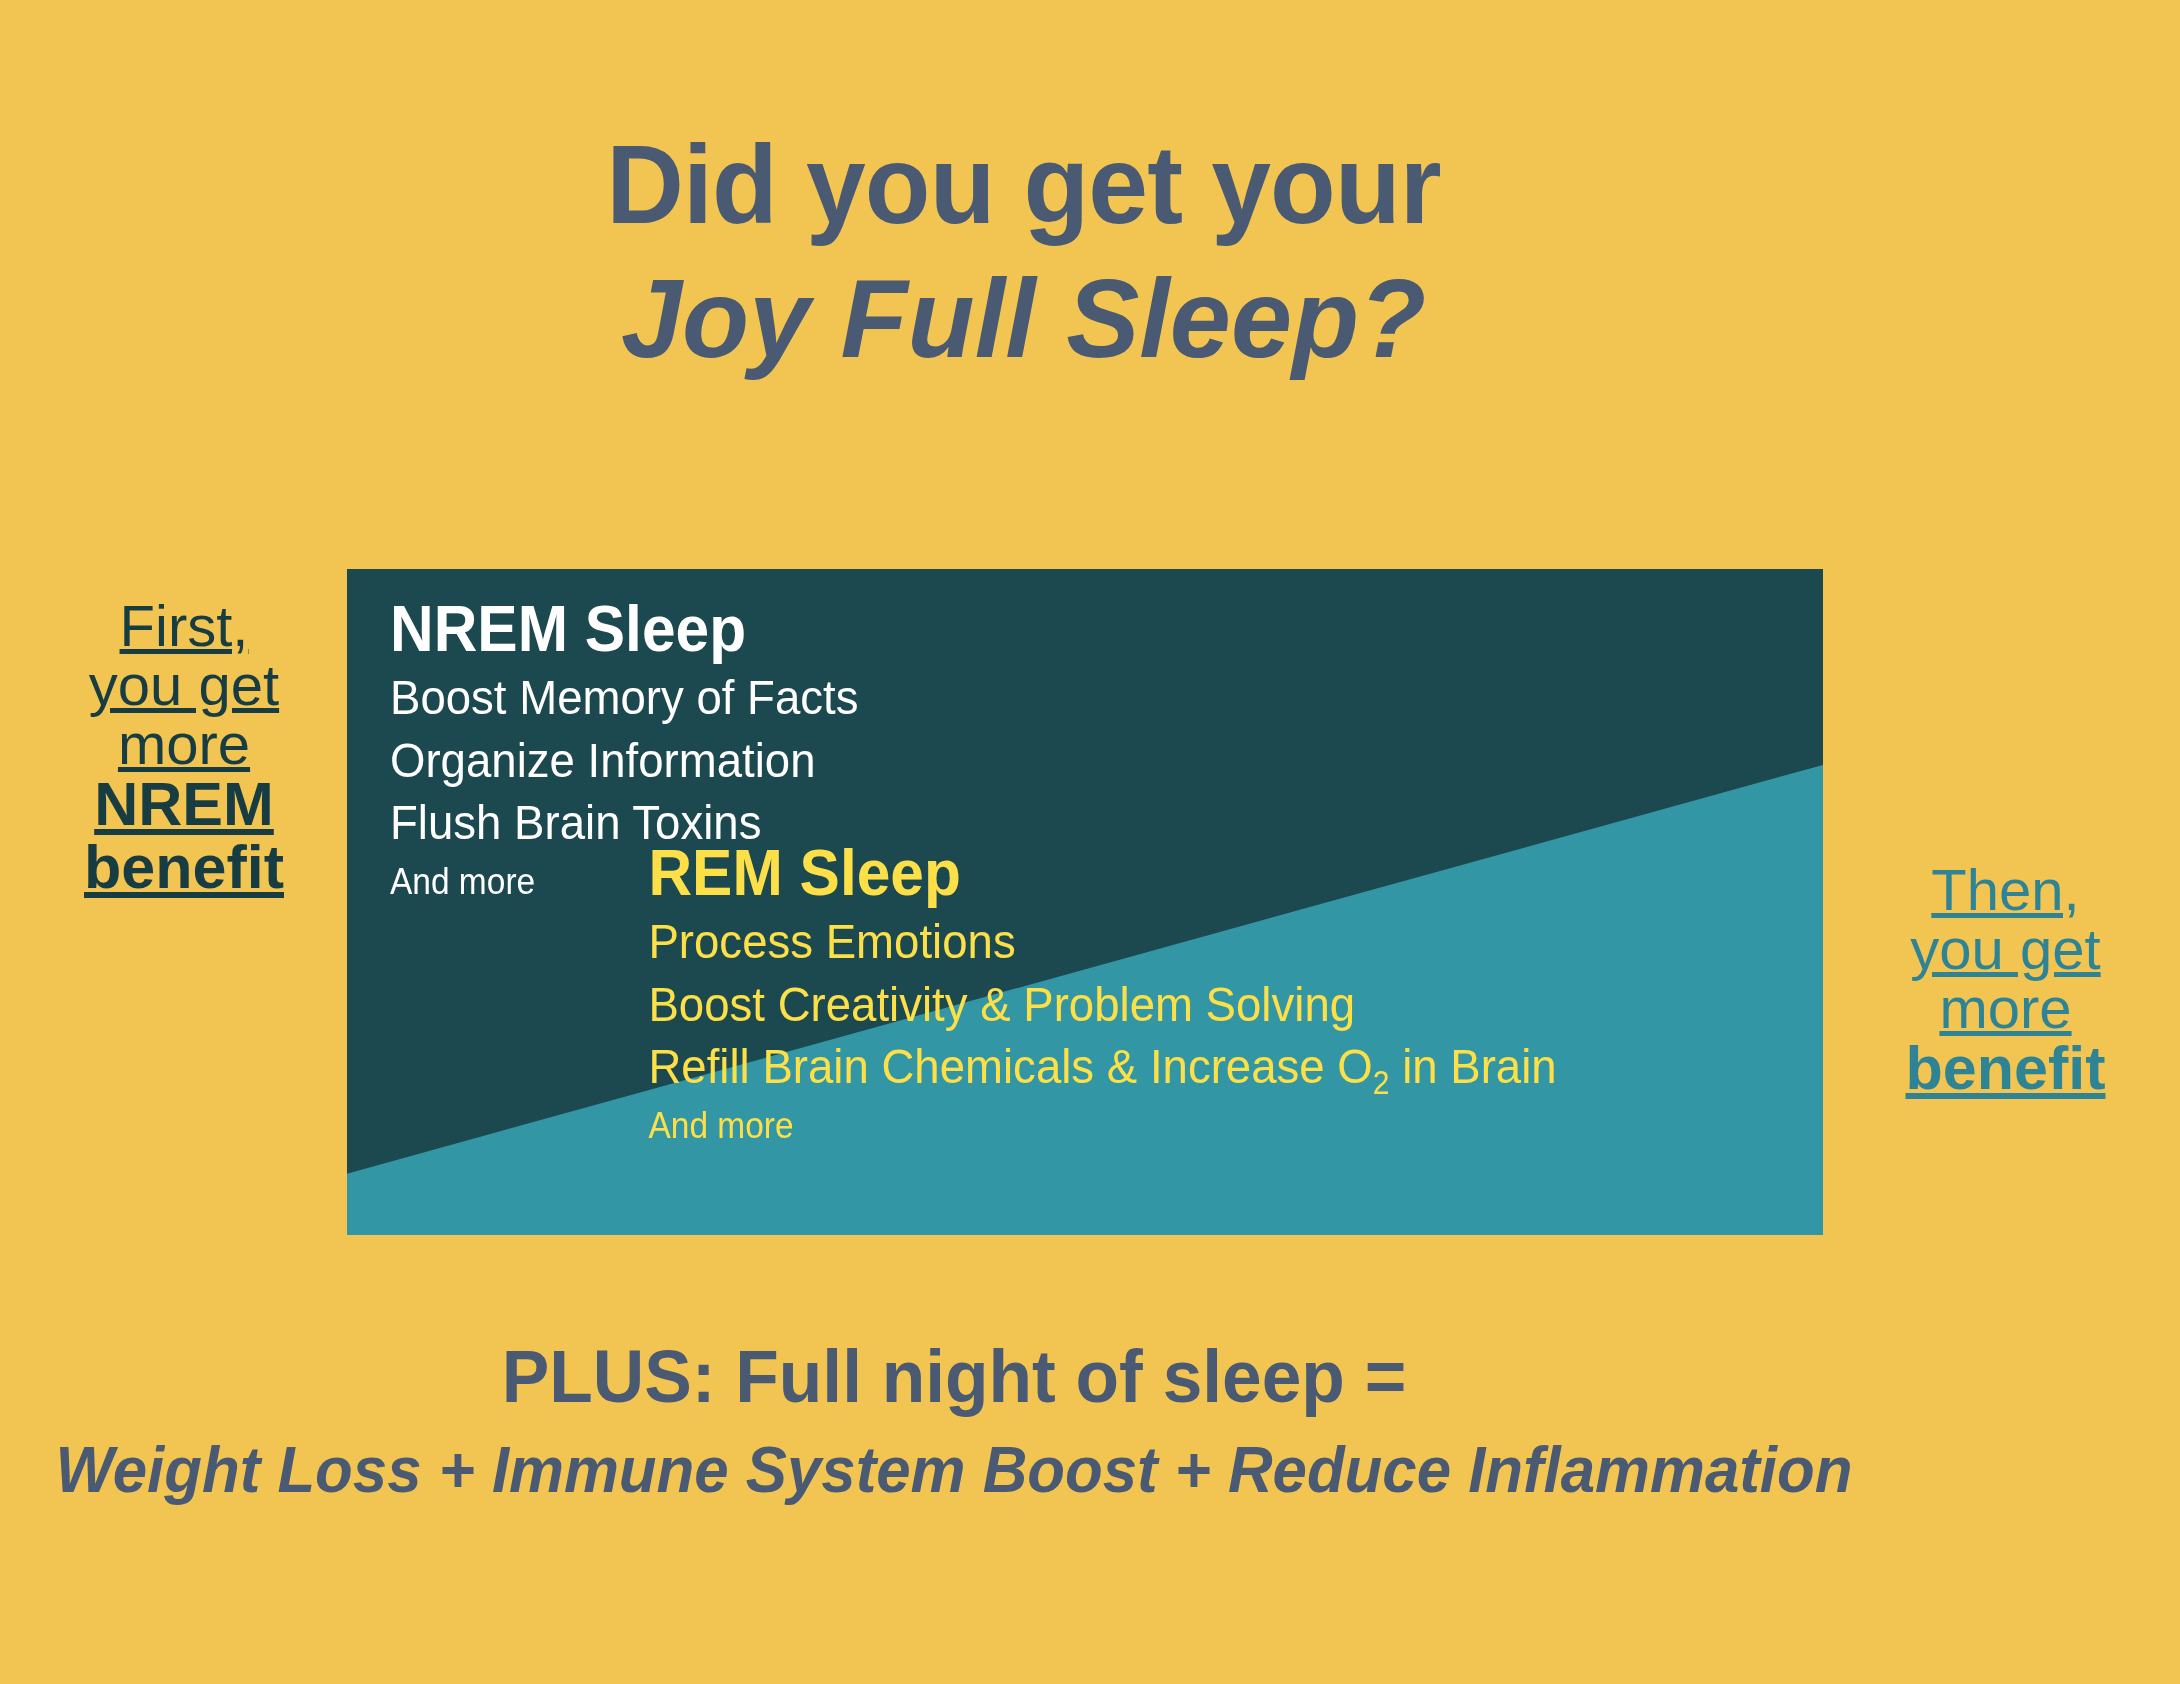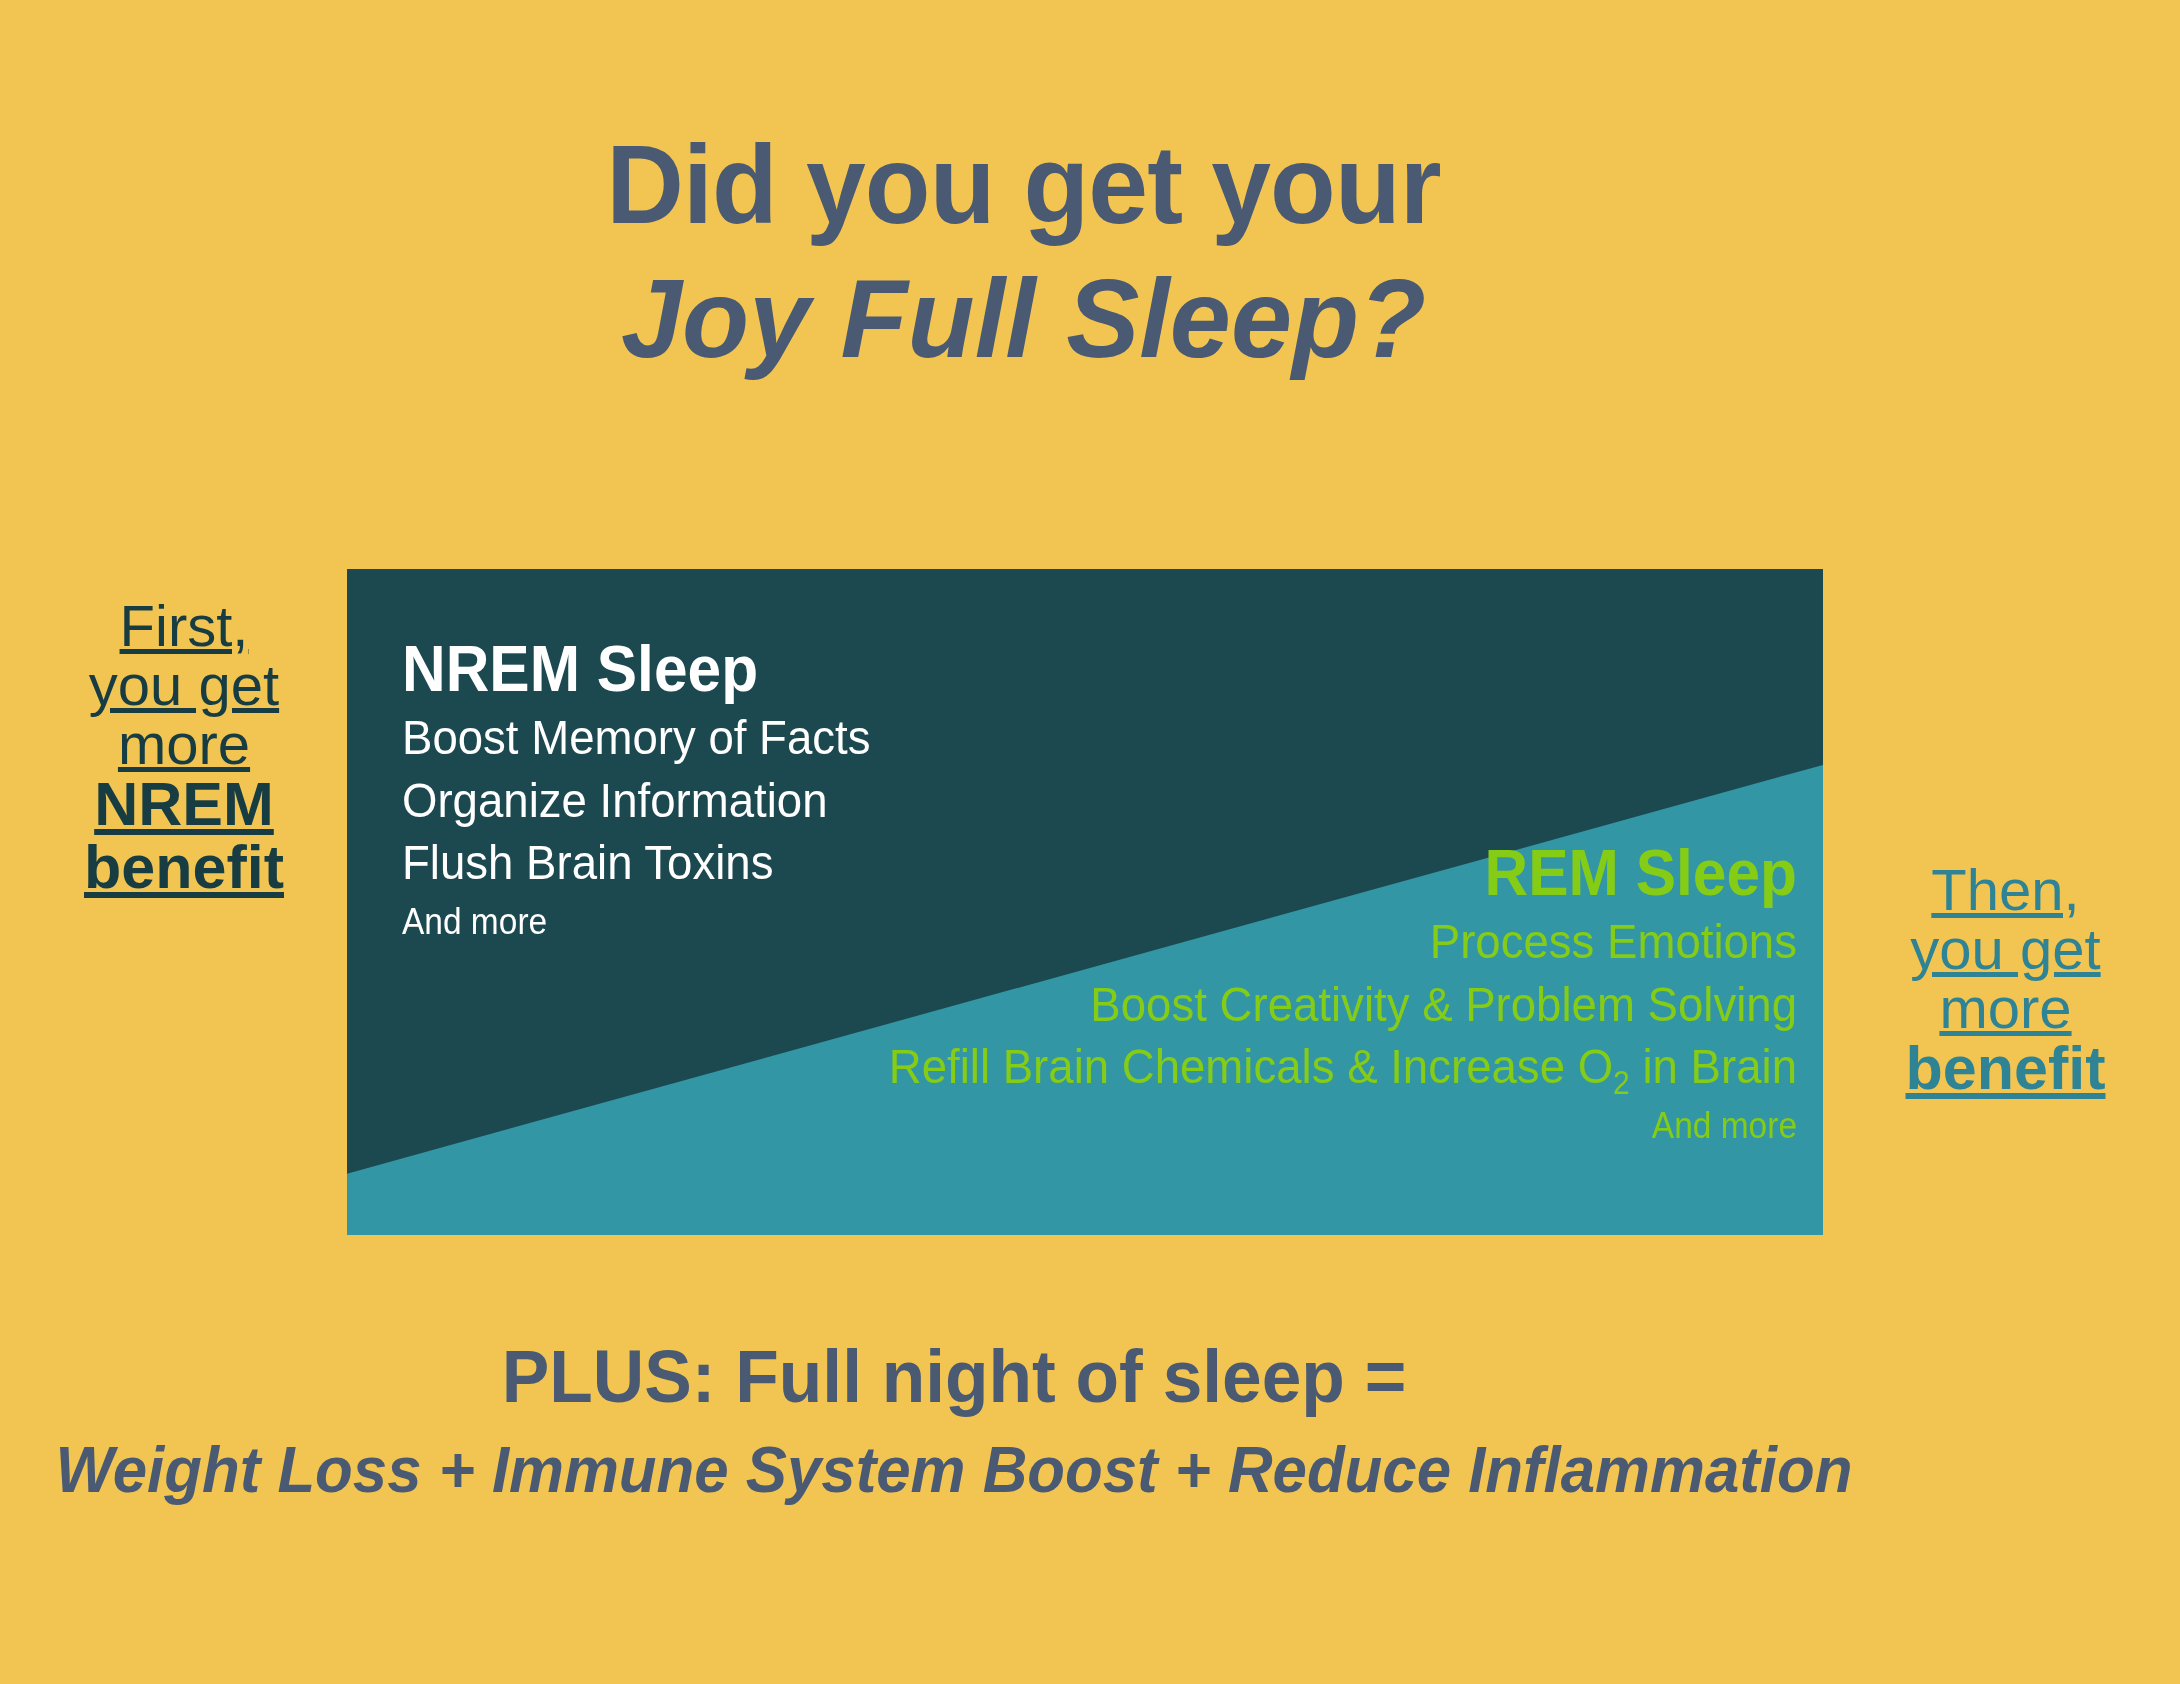--- a/index.html
+++ b/index.html
@@ -61,34 +61,33 @@
   #diagram-svg {
     position: absolute;
     left: 0;
     top: 0;
     width: 1476px;
     height: 666px;
   }
 
   .nrem-block {
     position: absolute;
-    left: 55px;
+    left: 43px;
     top: 24px;
     width: 852px;
     text-align: left;
     color: #FFFFFF;
-    margin-top: 40px;
   }
   .rem-block {
     position: absolute;
     right: 25.6px;
     top: 268px;
     width: 1235px;
-    text-align: right;
-    color: #84cc16;
+    text-align: left;
+    color: #fde047;
   }
 
   .sec-title {
     font-size: 65px;
     font-weight: bold;
     line-height: 1.12;
     transform: scaleX(0.93);
   }
   .nrem-block .sec-title { transform-origin: left center; }
   .rem-block .sec-title  { transform-origin: right center; }

